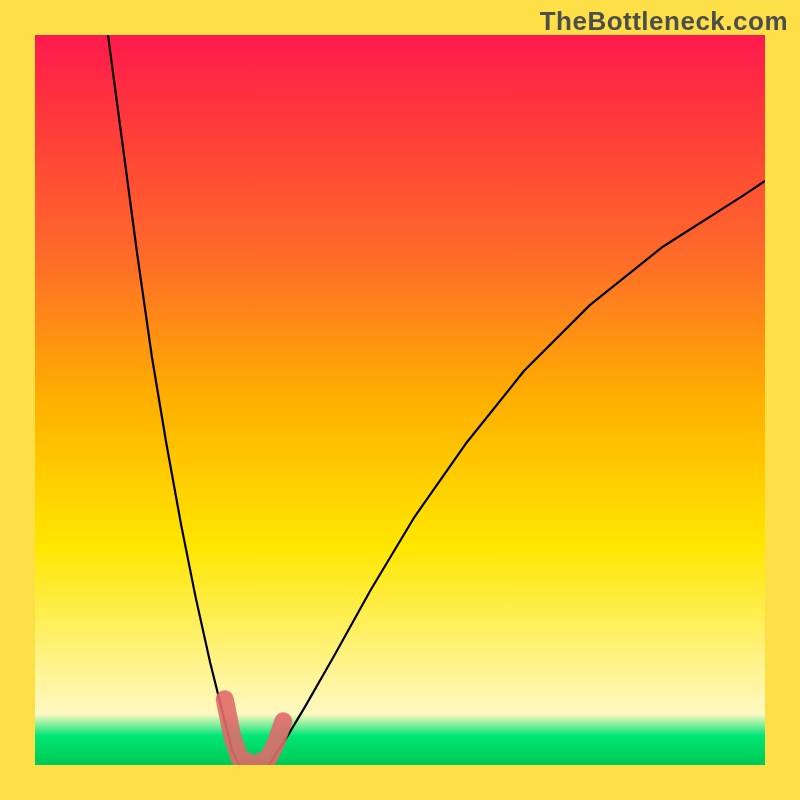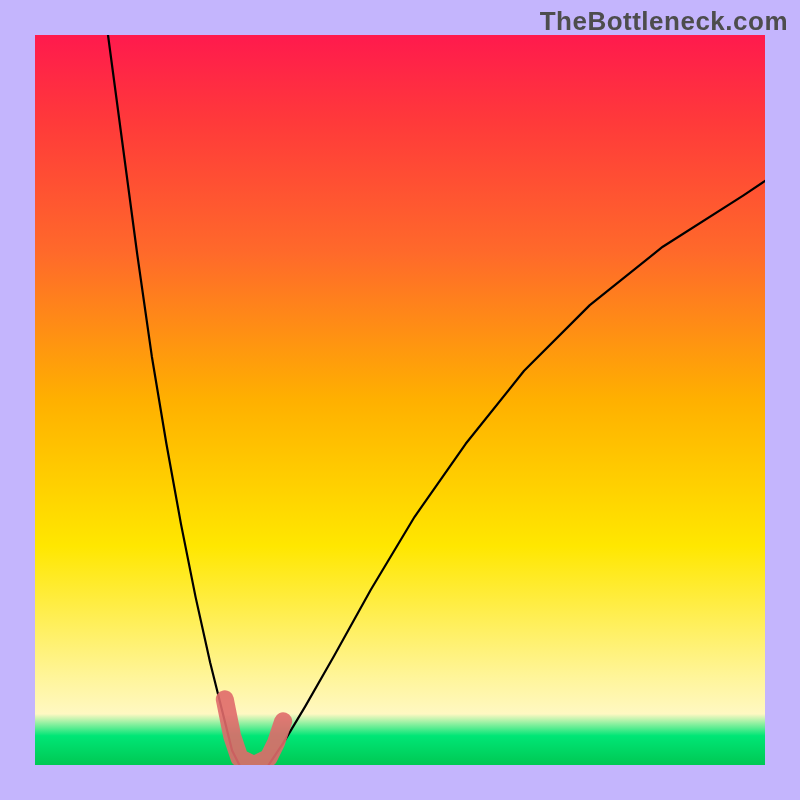--- a/index.html
+++ b/index.html
@@ -1,21 +1,21 @@
 <!DOCTYPE html>
 <html><head>
 <meta charset="utf-8">
 <style>
   * { margin: 0; padding: 0; box-sizing: border-box; }
   html, body { width: 800px; height: 800px; overflow: hidden; background: #000; }
   .stage {
     position: relative;
     width: 800px;
     height: 800px;
-    background: #c4b5fd;
+    background: #fde047;
   }
   .plot-area {
     position: absolute;
     left: 35px;
     top: 35px;
     width: 730px;
     height: 730px;
     
     background: linear-gradient(
       to bottom,

